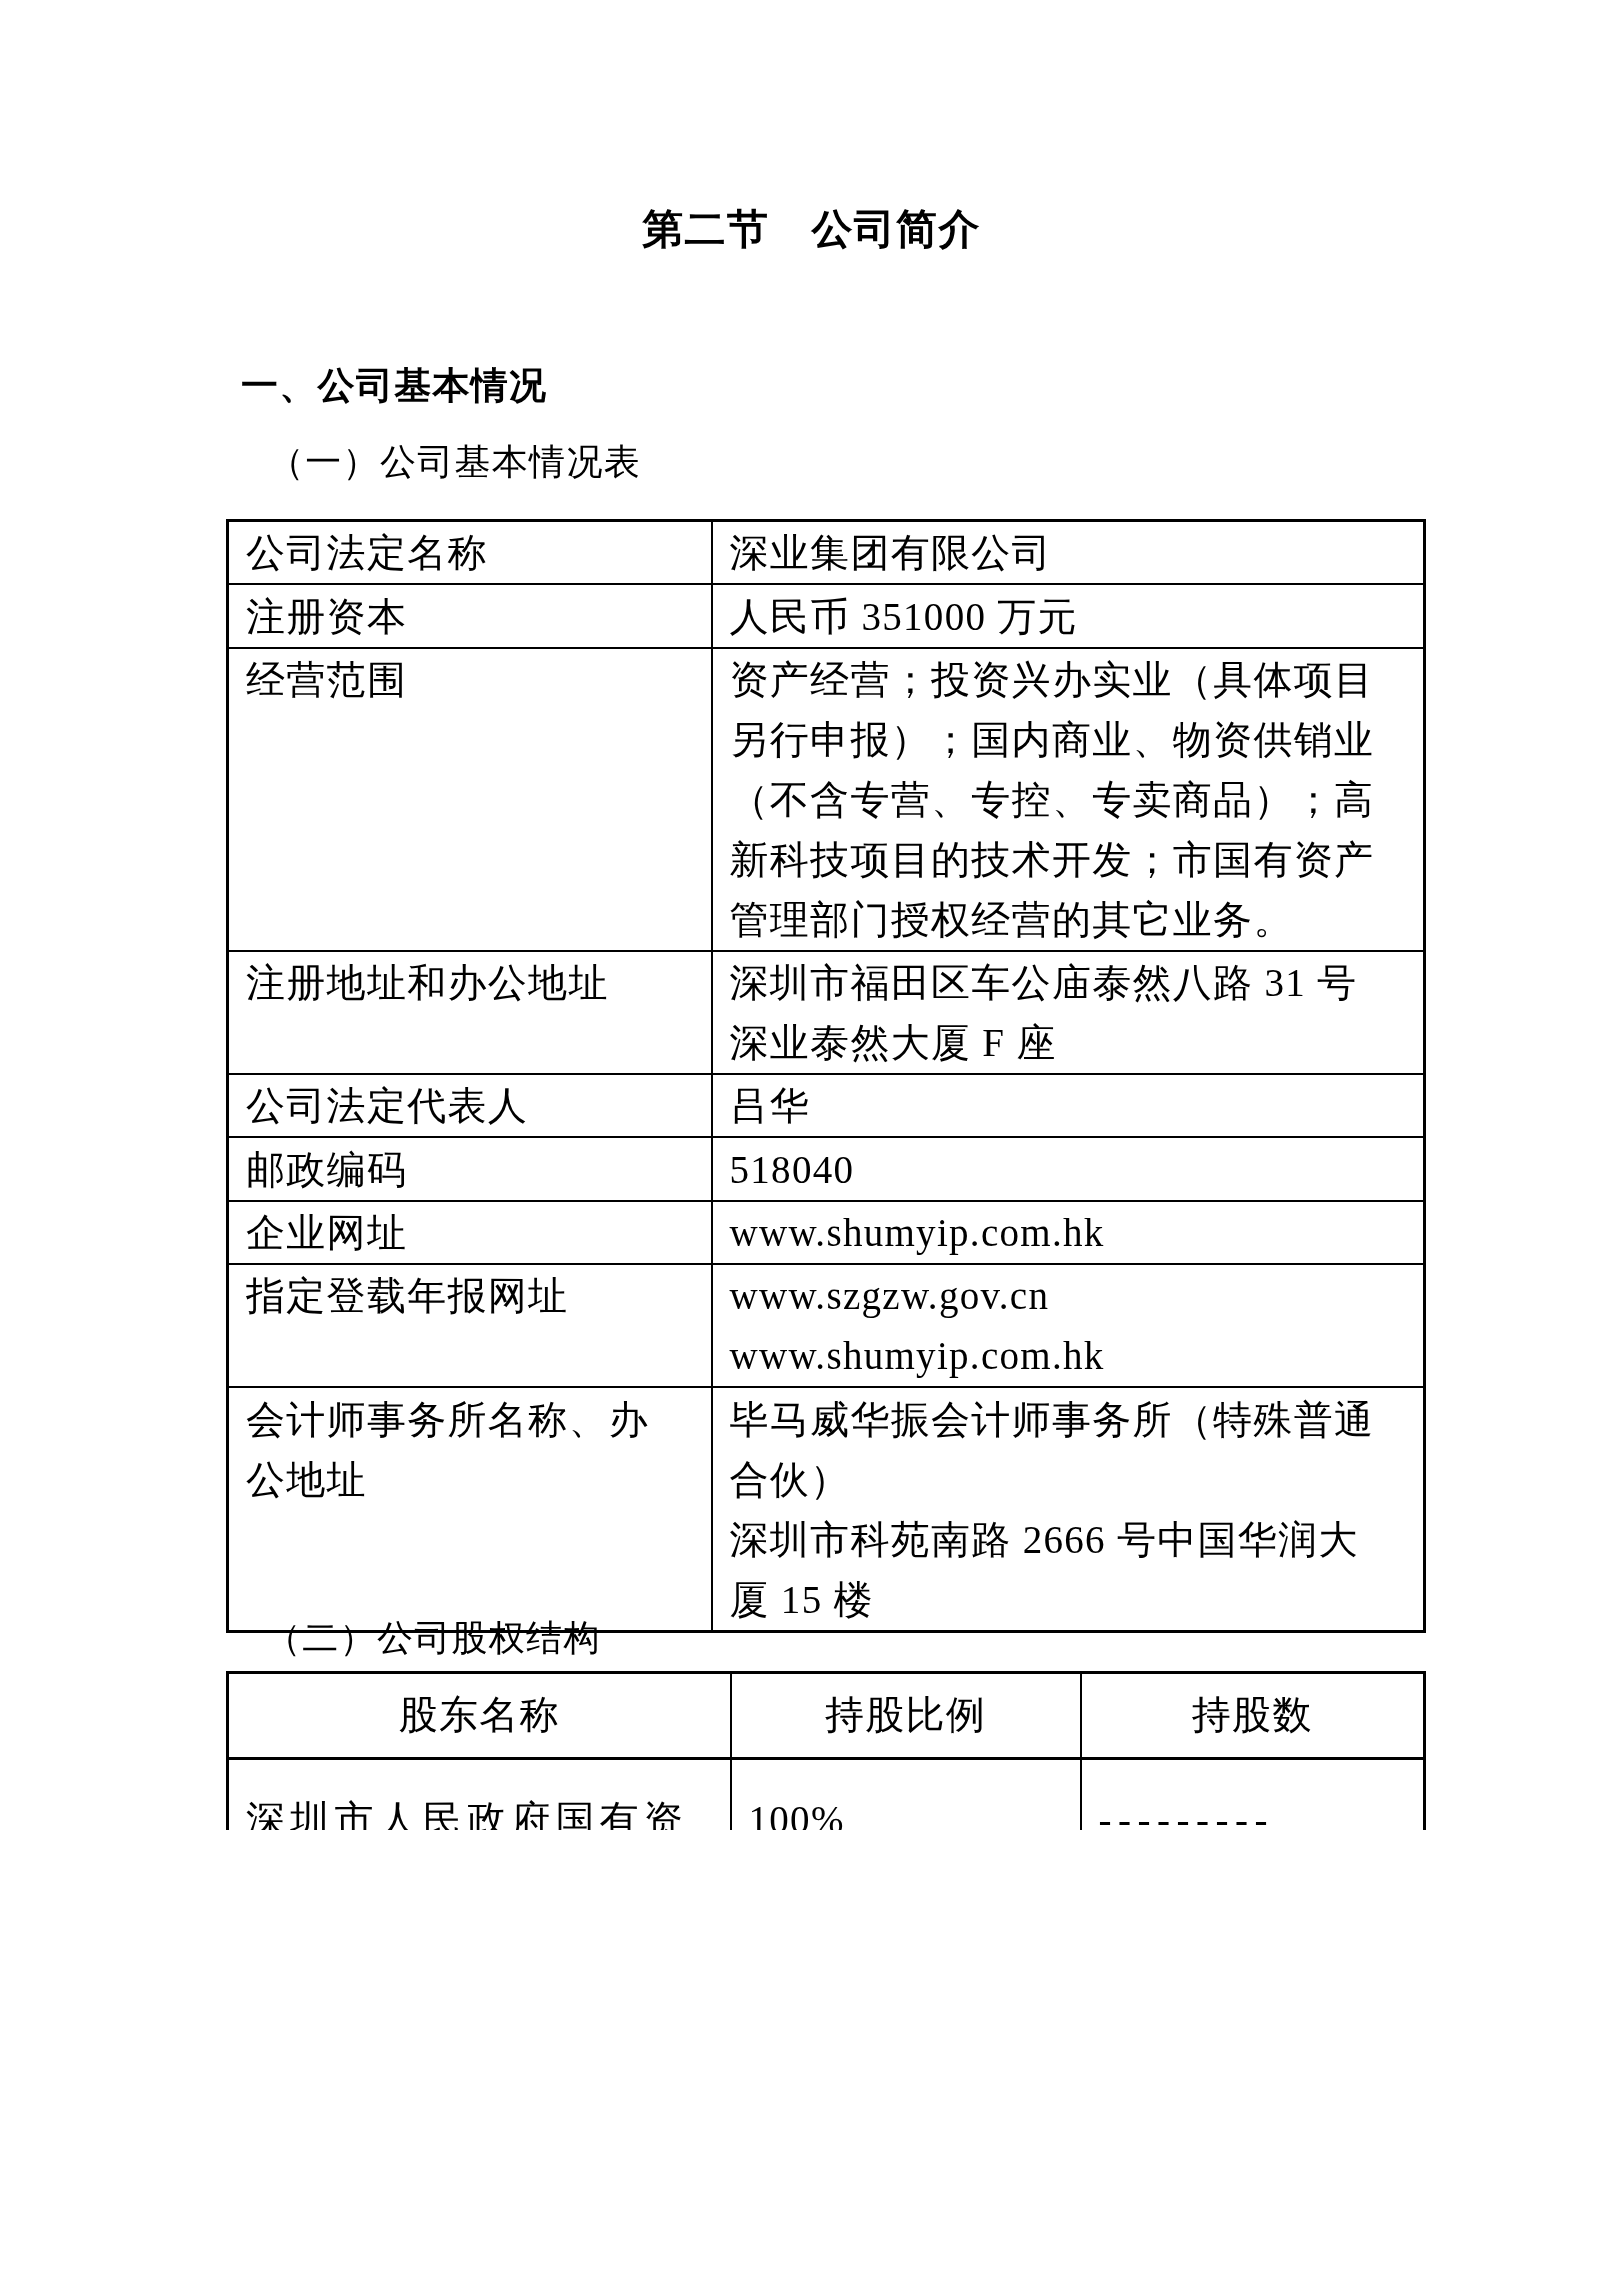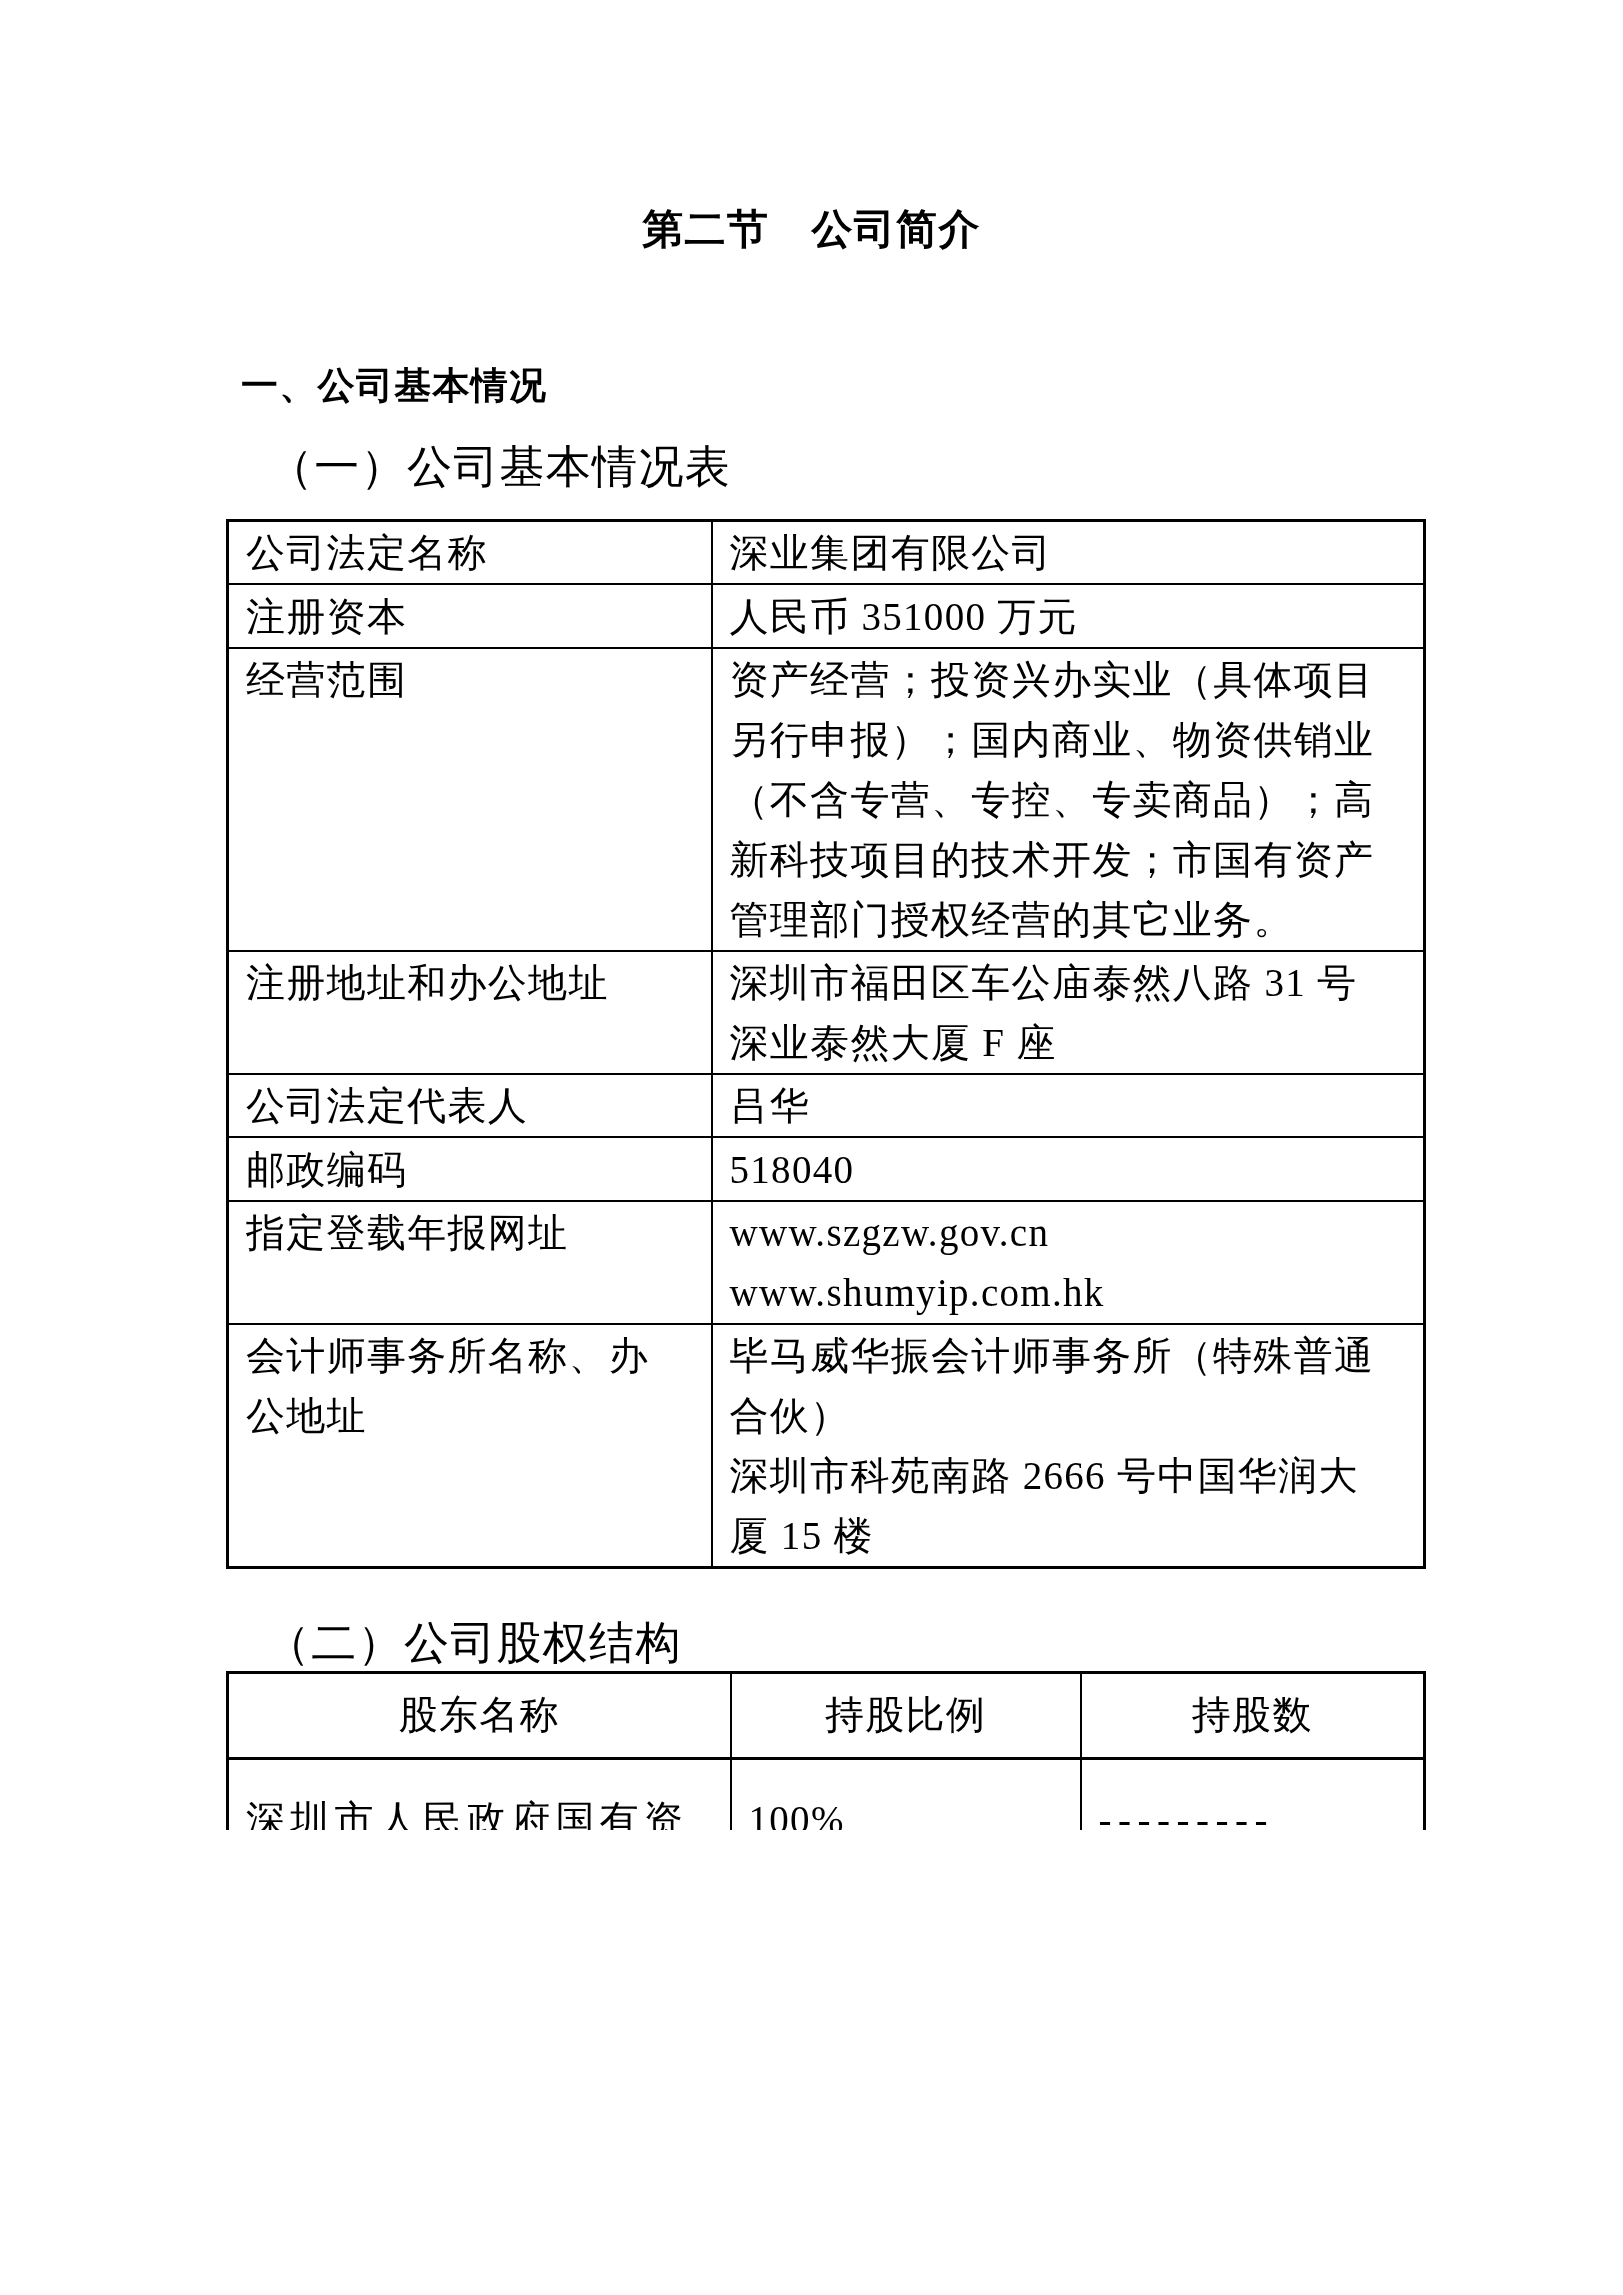--- a/index.html
+++ b/index.html
@@ -35,21 +35,21 @@
     top: 365px;
     font-family: "Liberation Sans", sans-serif;
     font-weight: bold;
     font-size: 37px;
     line-height: 1.15;
     letter-spacing: 1.3px;
   }
   .subheading {
     position: absolute;
     font-family: "DejaVu Serif", serif;
-    font-size: 45px;
+    font-size: 36px;
     line-height: 1.15;
     letter-spacing: 1.3px;
   }
   .subheading.s1 { left: 268px; top: 441px; }
   .subheading.s2 { left: 265px; top: 1617px; }
   .subheading.s3 { left: 268px; top: 2023px; }
 
   table.doc-table {
     position: absolute;
     border-collapse: collapse;
@@ -149,20 +149,24 @@
         <td>深圳市福田区车公庙泰然八路 31 号
 深业泰然大厦 F 座</td>
       </tr>
       <tr style="height:62px">
         <td>公司法定代表人</td>
         <td>吕华</td>
       </tr>
       <tr style="height:58px">
         <td>邮政编码</td>
         <td>518040</td>
+      </tr>
+      <tr style="height:63px">
+        <td>企业网址</td>
+        <td>www.shumyip.com.hk</td>
       </tr>
       <tr style="height:122px">
         <td>指定登载年报网址</td>
         <td>www.szgzw.gov.cn
 www.shumyip.com.hk</td>
       </tr>
       <tr style="height:241px">
         <td>会计师事务所名称、办
 公地址</td>
         <td>毕马威华振会计师事务所（特殊普通

